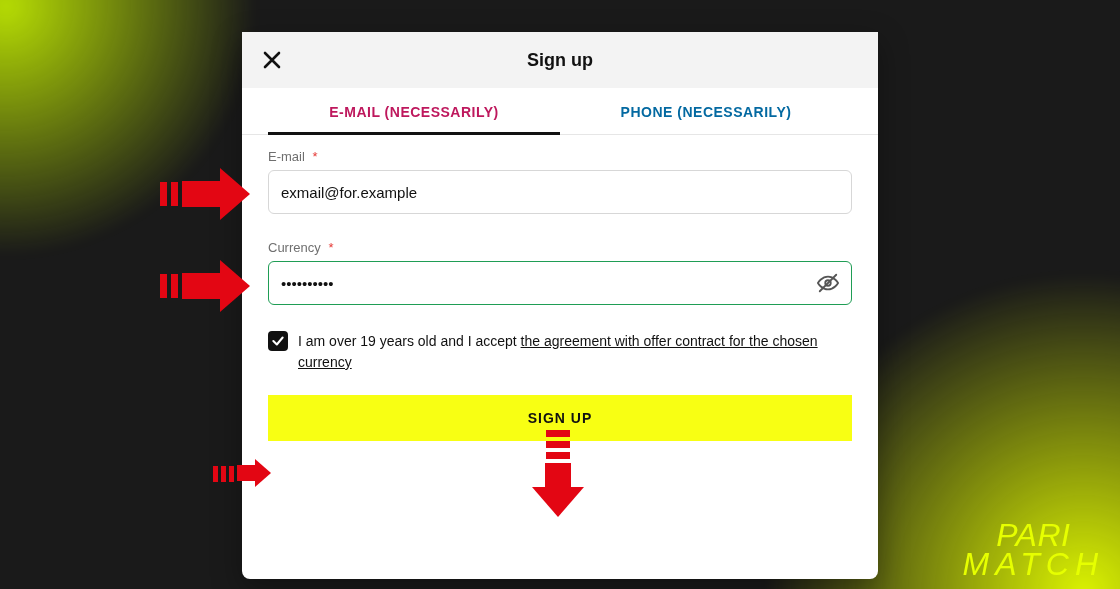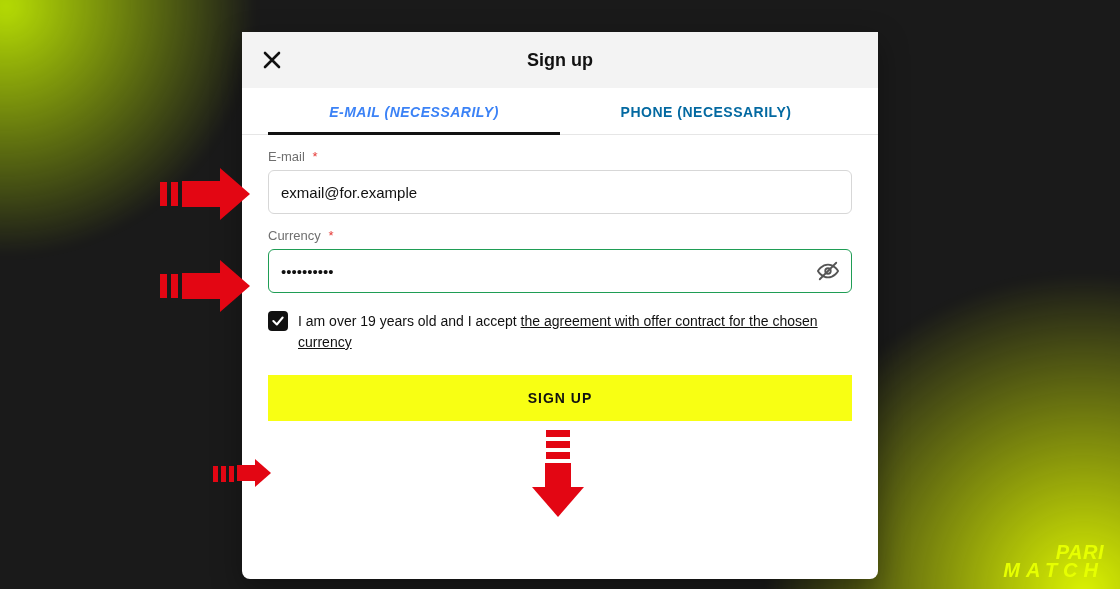--- a/index.html
+++ b/index.html
@@ -23,26 +23,26 @@
     bottom: -160px; right: -120px;
     width: 520px; height: 520px;
     background: radial-gradient(circle at 70% 70%, rgba(230,255,0,0.95), rgba(230,255,0,0) 62%);
     filter: blur(6px);
     pointer-events: none;
   }
   .logo {
     position: absolute;
     right: 16px; bottom: 10px;
     color: #e6ff00;
-    font-weight: 700;
+    font-weight: 400;
     font-style: italic;
     letter-spacing: 0.5px;
     line-height: 0.9;
-    font-size: 20px;
-    text-align: right;
+    font-size: 32px;
+    text-align: center;
   }
   .logo .l2 { letter-spacing: 6px; }
   .modal {
     position: absolute;
     left: 242px; top: 32px;
     width: 636px;
     height: 547px;
     background: #fff;
     box-shadow: 0 10px 30px rgba(0,0,0,0.35);
     border-radius: 8px;
@@ -74,32 +74,32 @@
     flex: 1;
     text-align: center;
     padding: 16px 0 14px;
     font-size: 14px;
     font-weight: 700;
     letter-spacing: 0.5px;
     color: #0369a1;
     cursor: pointer;
     position: relative;
   }
-  .tab.active { color: #3b82f6; font-style: italic; }
+  .tab.active { color: #be185d; }
   .tab.active::after {
     content: "";
     position: absolute;
     left: 0; right: 0; bottom: -1px;
     height: 3px;
     background: #111;
   }
   .form {
     padding: 14px 26px 0;
   }
-  .field { margin-bottom: 14px; }
+  .field { margin-bottom: 26px; }
   .label { font-size: 13px; color: #6f6f6f; margin-bottom: 6px; display: block; }
   .req { color: #e53935; margin-left: 4px; }
   .input {
     width: 100%;
     height: 44px;
     border: 1px solid #d7d7d7;
     border-radius: 6px;
     padding: 9px 12px;
     font-size: 15px;
     color: #111;

